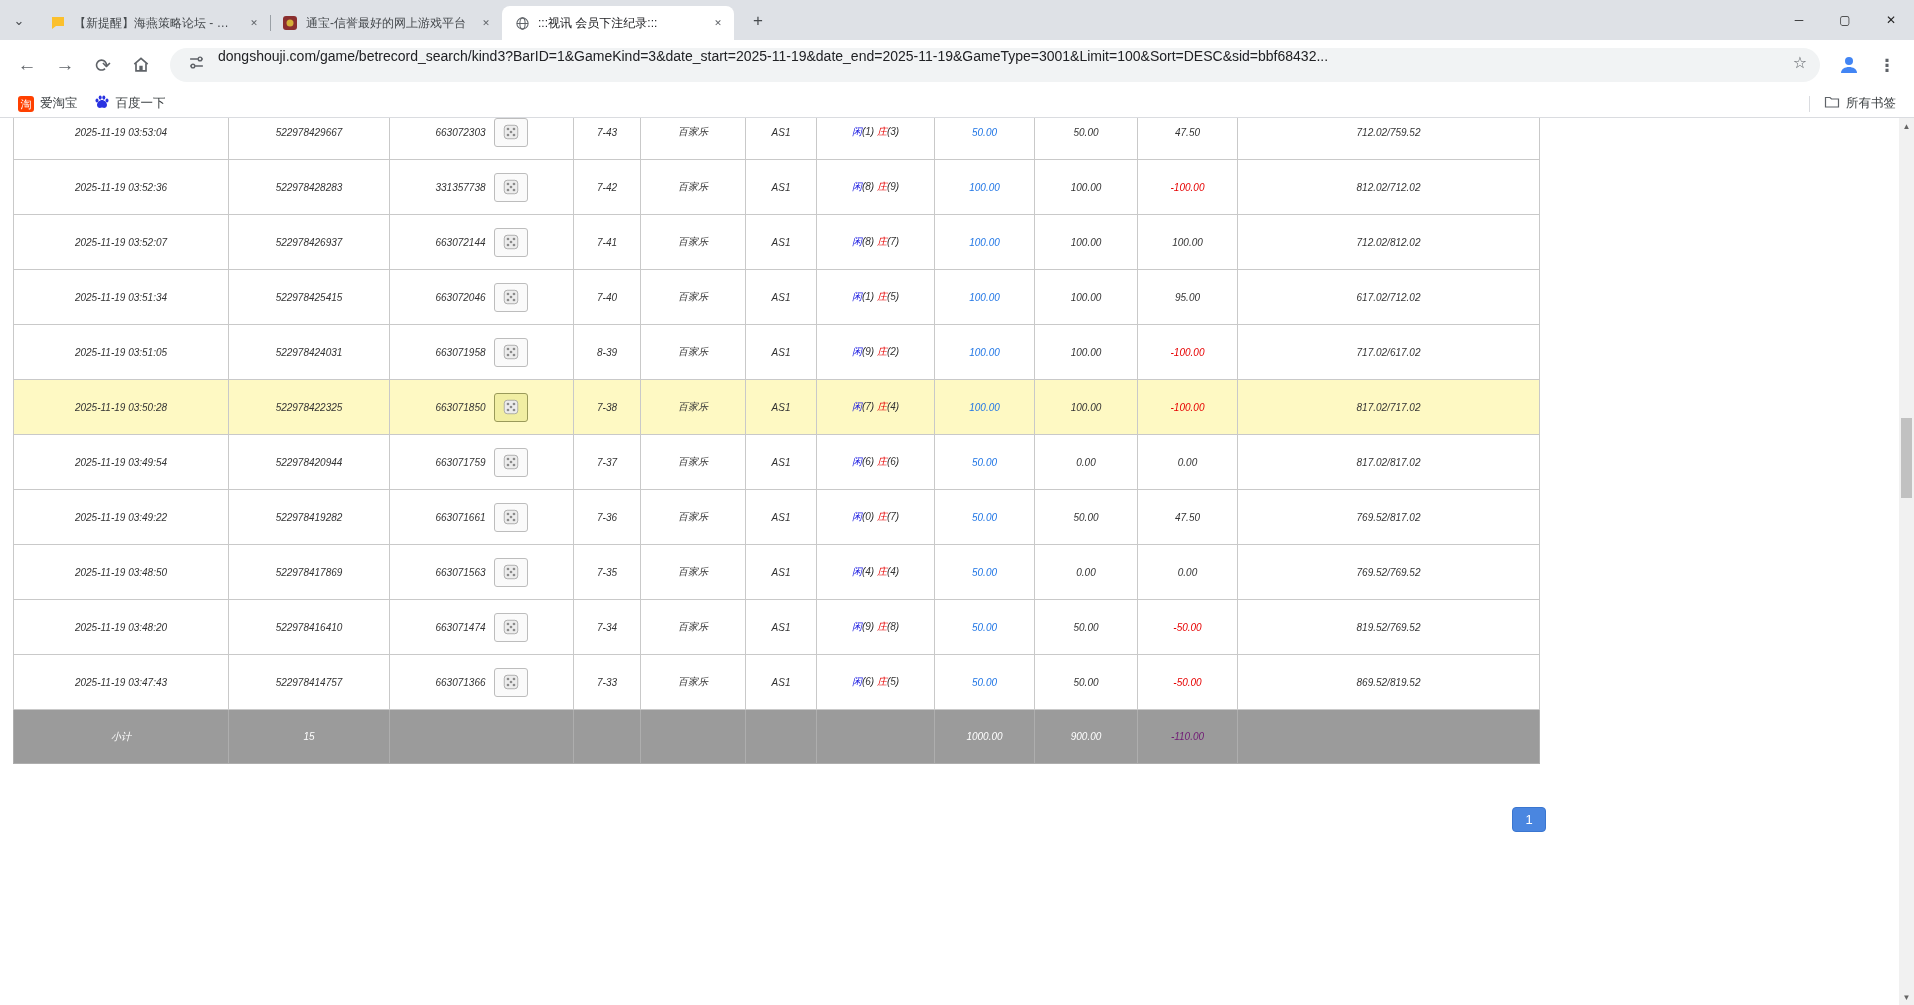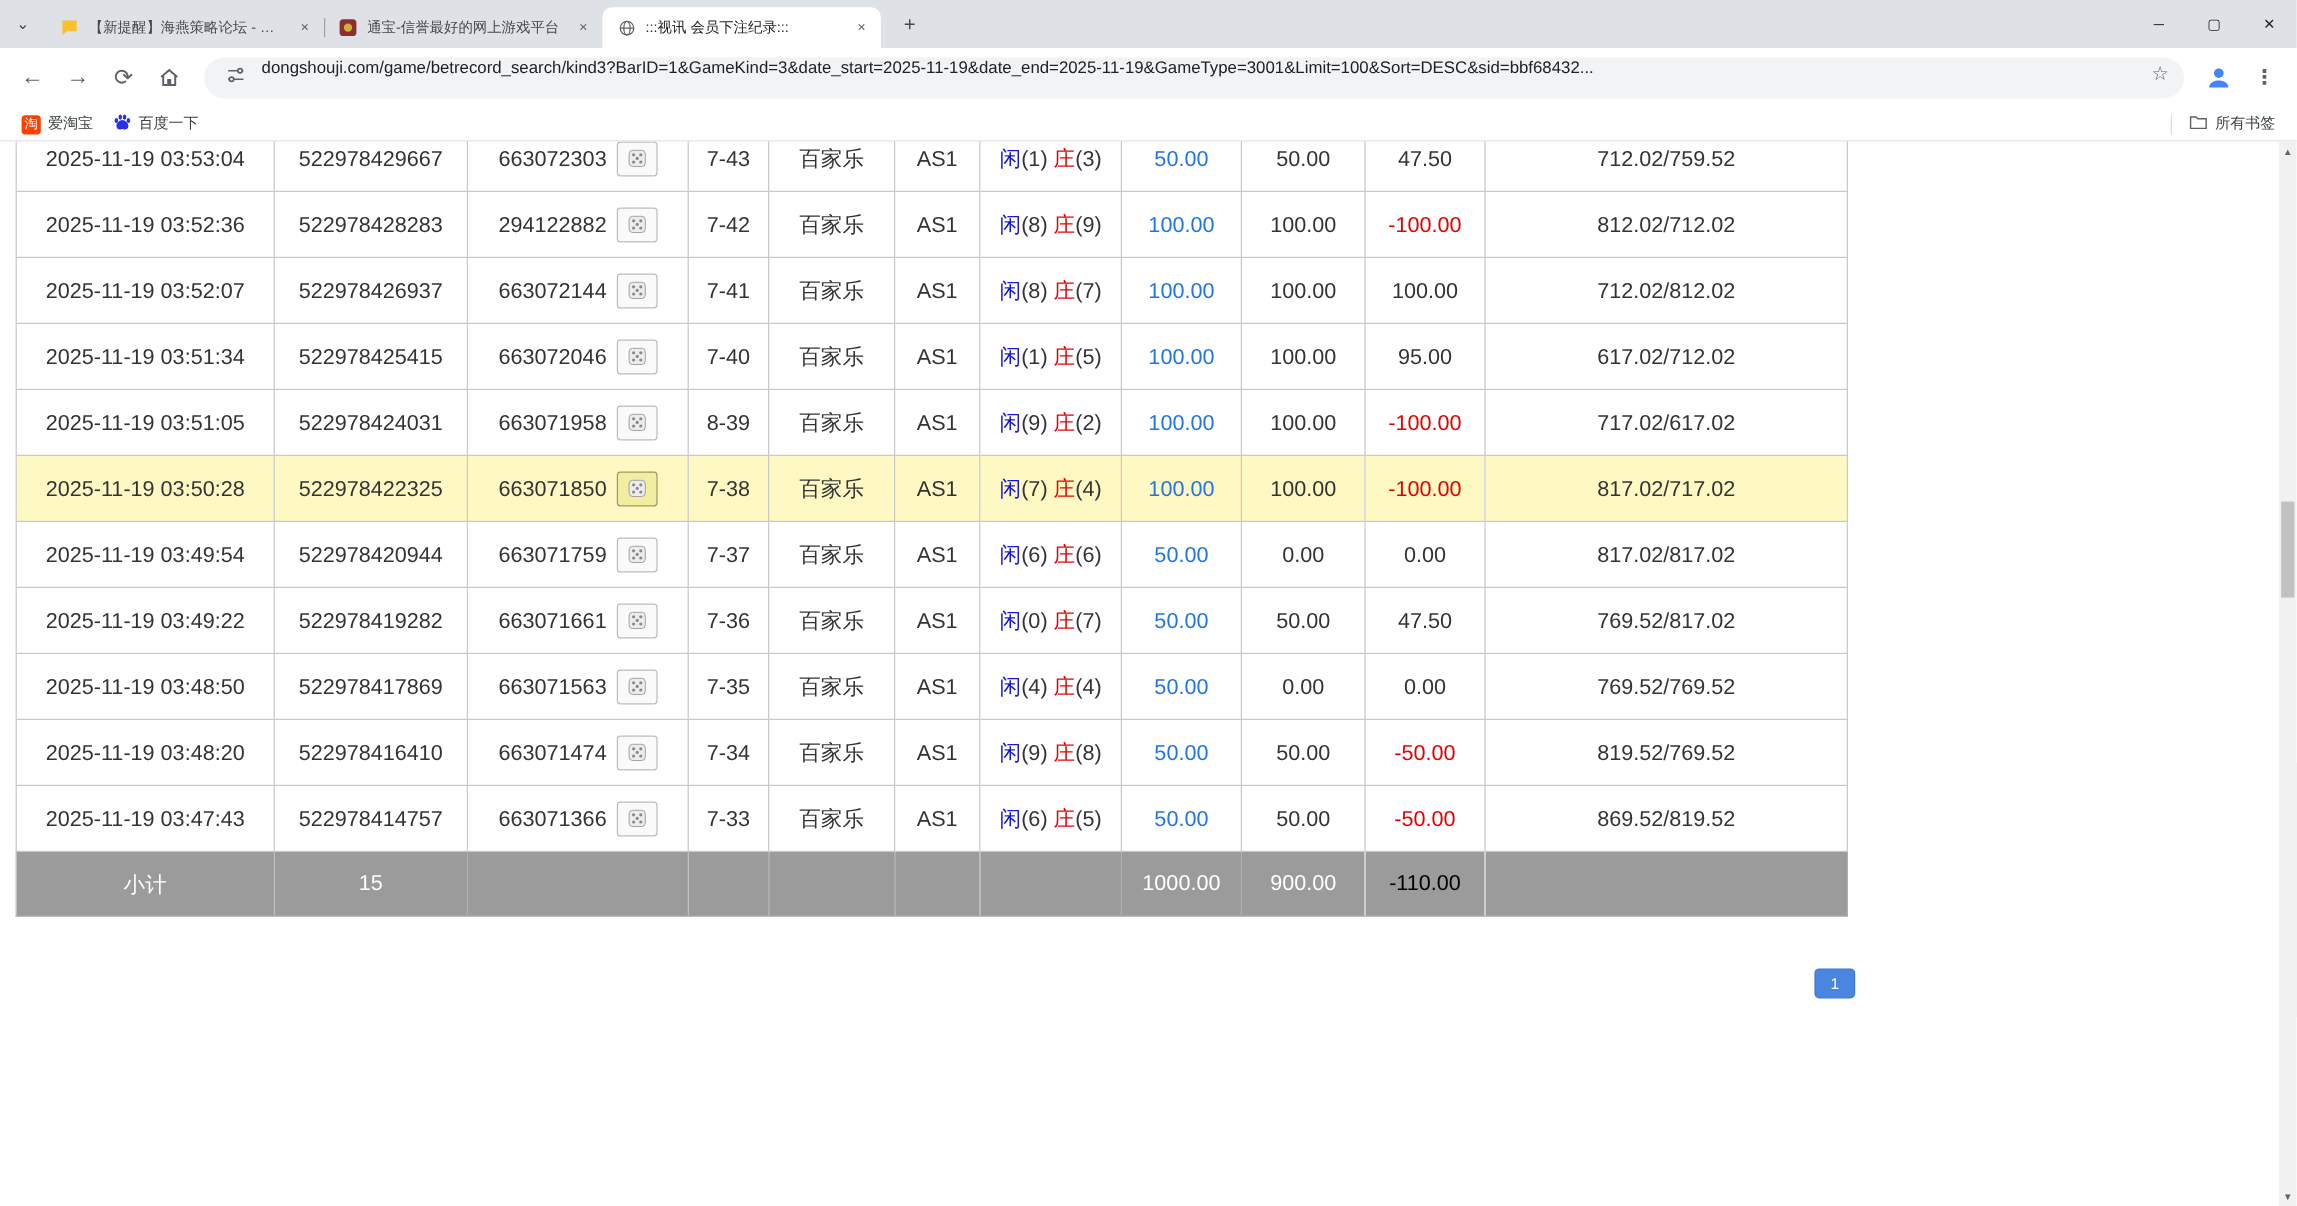--- a/index.html
+++ b/index.html
@@ -29,33 +29,33 @@
   
   .bookmarks { height:28px; background:#fff; border-bottom:1px solid #dadce0; display:flex; align-items:center; padding:0 10px; font-size:12.5px; color:#3c4043; }
   .bm { display:flex; align-items:center; gap:6px; padding:2px 8px; border-radius:6px; cursor:pointer; }
   .bm-spacer { flex:1; }
   .bm-divider { width:1px; height:16px; background:#dadce0; margin:0 6px; }
   .tb-ico { width:16px; height:16px; background:#ff4000; border-radius:3px; color:#fff; font-size:11px; line-height:16px; text-align:center; }
 
   
   .content { position:absolute; top:118px; left:0; right:0; bottom:0; background:#fff; overflow:hidden; }
   .table-wrap { position:absolute; top:-14px; left:13px; width:1526px; }
-  table { border-collapse:collapse; table-layout:fixed; width:1526px; font-size:18px; color:#333; }
+  table { border-collapse:collapse; table-layout:fixed; width:1526px; font-size:10px; color:#333;font-style:italic; }
   td { border:1px solid #c9c9c9; text-align:center; height:55px; padding:0 4px; overflow:hidden; }
   tr.hl td { background:#fef9c3; }
   tr.sub td { background:#9b9b9b; color:#fff; height:54px; border-color:#aeaeae; }
   .rno { vertical-align:middle; }
   .diceb { display:inline-flex; align-items:center; justify-content:center; width:34px; height:29px; border:1px solid #bdbdbd; border-radius:3px; background:#fafafa; margin-left:8px; vertical-align:middle; cursor:pointer; }
   tr.hl .diceb { background:#f1eea2; border-color:#9a9a5a; }
   .pl { color:#1515e0; }
   .bk { color:#e60000; }
   .pts { color:#333; }
   .betlink { color:#2176e5; text-decoration:none; cursor:pointer; }
   .neg { color:#e60000; }
-  tr.sub td.neg { color:#000000;margin-top:37px; }
+  tr.sub td.neg { color:#701a75;margin-top:37px; }
 
   .pager { position:absolute; top:689px; left:1512px; width:34px; height:25px; background:#4a86e0; color:#fff; border:1px solid #3a76d0; border-radius:4px; font-size:13px; display:flex; align-items:center; justify-content:center; cursor:pointer; }
 
   
   .scrollbar { position:absolute; top:0; right:0; width:15px; height:100%; background:#f1f1f1; }
   .sb-btn { position:absolute; left:0; width:15px; height:16px; display:flex; align-items:center; justify-content:center; color:#646464; font-size:8px; cursor:pointer; }
   .sb-up { top:0; }
   .sb-down { bottom:0; }
   .sb-thumb { position:absolute; left:2px; top:300px; width:11px; height:80px; background:#c1c1c1; cursor:pointer; }
 </style>
@@ -216,21 +216,21 @@
             <td>AS1</td>
             <td><span class="pl">闲</span><span class="pts">(1)</span> <span class="bk">庄</span><span class="pts">(3)</span></td>
             <td><a class="betlink">50.00</a></td>
             <td>50.00</td>
             <td class="">47.50</td>
             <td>712.02/759.52</td>
           </tr>
           <tr class="">
             <td>2025-11-19 03:52:36</td>
             <td>522978428283</td>
-            <td><span class="rno">294122882</span><span class="diceb">
+            <td><span class="rno">331357738</span><span class="diceb">
                 <svg width="18" height="18" viewBox="0 0 24 24">
                   <rect x="3" y="3" width="18" height="18" rx="4" fill="#ececec" stroke="#9a9a9a"></rect>
                   <circle cx="8" cy="8" r="1.8" fill="#8a8a8a"></circle>
                   <circle cx="16" cy="8" r="1.8" fill="#8a8a8a"></circle>
                   <circle cx="12" cy="12" r="1.8" fill="#8a8a8a"></circle>
                   <circle cx="8" cy="16" r="1.8" fill="#8a8a8a"></circle>
                   <circle cx="16" cy="16" r="1.8" fill="#8a8a8a"></circle>
                 </svg>
               </span></td>
             <td>7-42</td>

